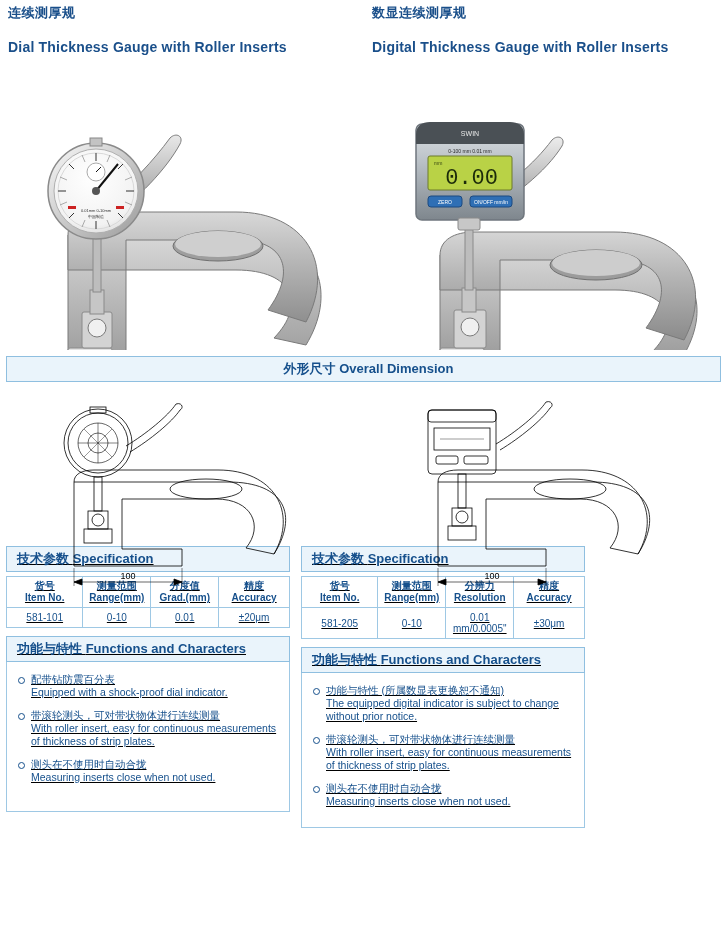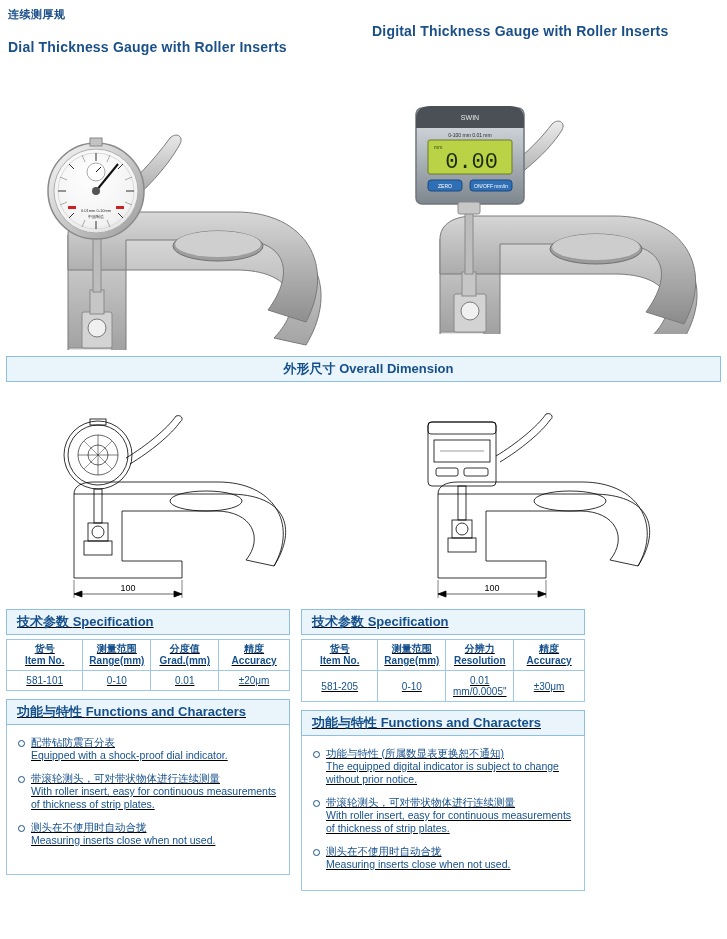--- a/index.html
+++ b/index.html
@@ -18,26 +18,27 @@
   
   .top-row {
     display: flex;
     width: 727px;
     padding: 6px 6px 0 6px;
   }
   .prod-col { width: 357px; }
   .prod-col.left { margin-right: 7px; }
 
   .title-cn {
-    font-size: 11px;
+    font-size: 13px;
     font-weight: bold;
     color: #1a4f8a;
     letter-spacing: 0.5px;
     line-height: 16px;
     padding-left: 2px;
+    font-family: Liberation Mono, monospace;
   }
   .title-en {
     font-size: 14px;
     font-weight: bold;
     color: #1a4f8a;
     line-height: 18px;
     padding-left: 2px;
     letter-spacing: 0.2px;
     margin-top: 16px;
   }
@@ -60,22 +61,22 @@
     padding-left: 10px;
     font-size: 13px;
     font-weight: bold;
     color: #16508c;
     text-align: center;
   }
   .dim-header .cn { font-size: 13px; }
   .dim-row {
     display: flex;
     width: 727px;
-    padding: 16px 6px;
-    height: 227px;
+    padding: 4px 6px;
+    height: 164px;
   }
   .dim-col {
     width: 357px;
     position: relative;
   }
   .dim-col.left { margin-right: 7px; }
 
   
   .lower-row {
     display: flex;
@@ -256,20 +257,21 @@
 
           <text x="90" y="152" font-size="4" text-anchor="middle" fill="#333" font-family="Liberation Sans, sans-serif">0.01mm 0-10mm</text>
           <text x="90" y="158" font-size="4" text-anchor="middle" fill="#333" font-family="Liberation Sans, sans-serif">中国制造</text>
 
           <rect x="84" y="78" width="12" height="8" fill="#c3c3c3" stroke="#888"></rect>
         </svg>
       </div>
     </div>
 
     <div class="prod-col">
+      <div class="title-cn">数显连续测厚规</div>
       <div class="title-en">Digital Thickness Gauge with Roller Inserts</div>
 
       <div class="photo-box">
         <svg width="357" height="290" viewBox="0 0 357 290">
           <defs>
             <linearGradient id="bodyGradR" x1="0" y1="0" x2="0" y2="1">
               <stop offset="0%" stop-color="#d5d5d5"></stop>
               <stop offset="45%" stop-color="#b2b2b2"></stop>
               <stop offset="100%" stop-color="#8b8b8b"></stop>
             </linearGradient>

